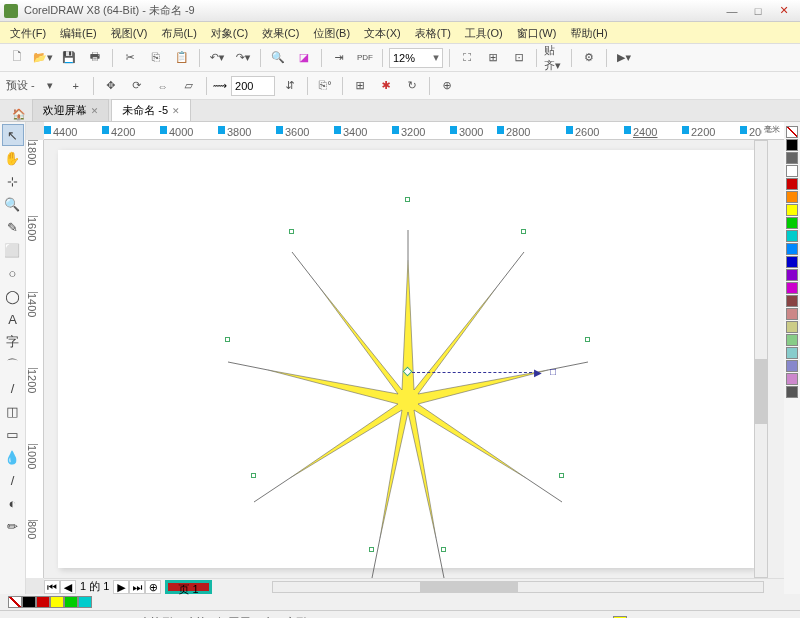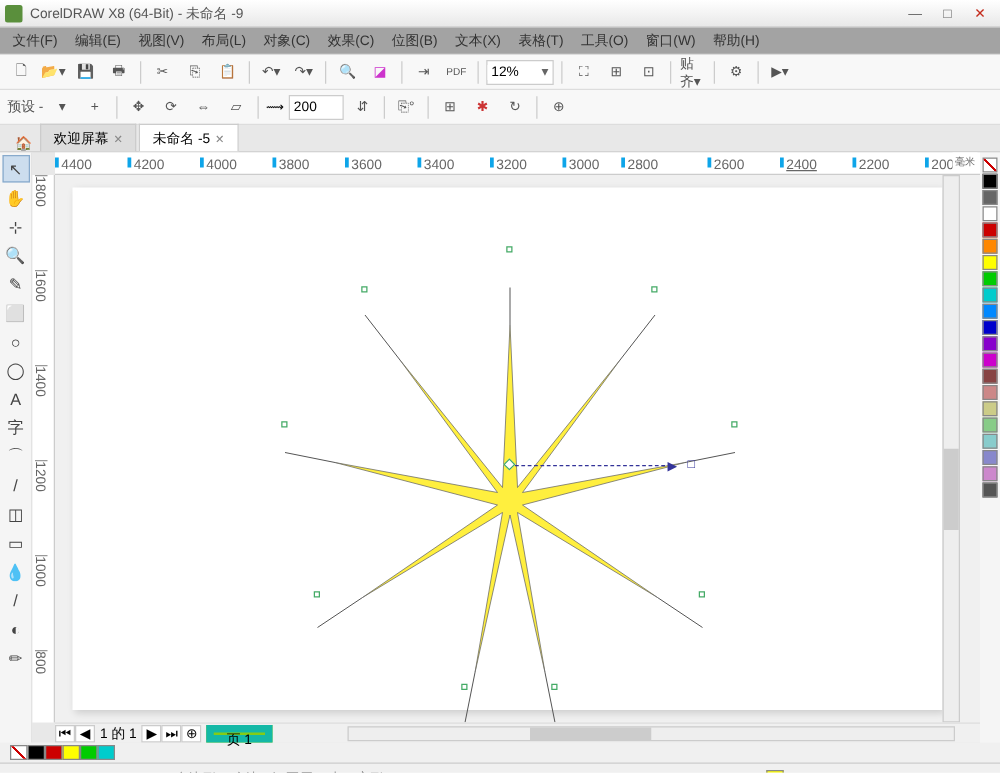--- a/index.html
+++ b/index.html
@@ -3,53 +3,53 @@
 <meta charset="utf-8">
 <style>
 *{margin:0;padding:0;box-sizing:border-box;font-family:"Microsoft YaHei",sans-serif;font-size:11px}
 body{background:#f0f0f0;width:800px;height:618px;overflow:hidden;position:relative}
 .title-bar{height:22px;background:linear-gradient(#fff,#e8e8e8);display:flex;align-items:center;padding:0 4px;border-bottom:1px solid #ccc}
 .title-bar .app-icon{width:14px;height:14px;background:#5a8f3c;border-radius:2px;margin-right:6px}
 .title-bar .title{color:#555;flex:1}
 .win-controls{display:flex;gap:2px}
 .win-controls span{width:24px;height:16px;display:flex;align-items:center;justify-content:center;color:#666;cursor:pointer}
 .win-controls span:last-child{color:#c42b1c}
-.menu-bar{height:22px;background:#a3a3a3;display:flex;align-items:center;padding:0 4px;gap:2px;border-bottom:1px solid #ddd}
+.menu-bar{height:22px;background:#fef9c3;display:flex;align-items:flex-end;padding:0 4px;gap:2px;border-bottom:1px solid #ddd}
 .menu-bar .mi{padding:2px 6px;color:#333;cursor:pointer}
 .toolbar1,.toolbar2{height:28px;background:#f8f8f8;display:flex;align-items:center;padding:0 6px;gap:4px;border-bottom:1px solid #ddd}
 .tb-btn{width:22px;height:22px;display:flex;align-items:center;justify-content:center;border:1px solid transparent;cursor:pointer;color:#555}
 .tb-sep{width:1px;height:18px;background:#ccc;margin:0 2px}
 .tb-input{width:44px;height:20px;border:1px solid #ccc;padding:0 3px;background:#fff}
 .tb-drop{display:flex;align-items:center;border:1px solid #ccc;background:#fff;height:20px}
 .tb-drop input{border:none;width:40px;padding:0 3px}
 .tb-drop .dd{width:12px;text-align:center;color:#666}
 .tabs{height:22px;background:#e8e8e8;display:flex;align-items:flex-end;padding:0 6px;border-bottom:1px solid #ccc}
 .tab{padding:3px 10px;background:#ddd;border:1px solid #ccc;border-bottom:none;margin-right:2px;cursor:pointer;display:flex;align-items:center;gap:4px}
 .tab.active{background:#fff}
 .tab .x{color:#888;font-size:9px}
 .main{display:flex;height:472px;position:relative}
 .left-tools{width:26px;background:#f5f5f5;border-right:1px solid #ddd;display:flex;flex-direction:column;align-items:center;padding:2px 0;gap:1px}
 .tool{width:22px;height:22px;display:flex;align-items:center;justify-content:center;cursor:pointer;color:#444;font-size:13px}
 .tool.active{background:#cde;border:1px solid #8ac}
 .work-area{flex:1;position:relative;background:#e8e8e8}
 .ruler-h{position:absolute;top:0;left:18px;right:0;height:18px;background:#fff;border-bottom:1px solid #ccc;font-size:8px;color:#666;overflow:hidden}
-.ruler-h .tick{position:absolute;top:4px;border-left:3px solid #0ea5e9;height:8px;padding-left:2px}
+.ruler-h .tick{position:absolute;top:4px;border-left:7px solid #0ea5e9;height:8px;padding-left:2px}
 .ruler-v{position:absolute;top:18px;left:0;width:18px;bottom:16px;background:#fff;border-right:1px solid #ccc;font-size:8px;color:#666}
 .ruler-v .tick{position:absolute;left:2px;border-top:1px solid #999;width:10px;writing-mode:vertical-rl}
 .ruler-unit{position:absolute;top:0;right:2px;font-size:8px;color:#666;background:#fff;padding:2px}
 .canvas-wrap{position:absolute;top:18px;left:18px;right:0;bottom:16px;background:#f0f0f0;overflow:hidden}
 .page{position:absolute;top:10px;left:14px;right:30px;bottom:10px;background:#fff;box-shadow:2px 2px 6px rgba(0,0,0,.15)}
 .star-art{position:absolute;top:50px;left:150px;width:400px;height:400px}
 .handle{position:absolute;width:5px;height:5px;background:#fff;border:1px solid #4a6;margin:-3px 0 0 -3px}
 .center-handle{position:absolute;width:7px;height:7px;background:#fff;border:1px solid #4a6;transform:rotate(45deg);margin:-4px 0 0 -4px}
 .dup-line{position:absolute;border-top:1px dashed #339;}
 .dup-marker{position:absolute;color:#339;font-size:10px}
 .page-nav{position:absolute;bottom:0;left:18px;right:0;height:16px;background:#f0f0f0;display:flex;align-items:center;font-size:10px;border-top:1px solid #ddd}
 .pn-btn{width:16px;height:14px;border:1px solid #ccc;background:#fff;text-align:center;cursor:pointer;line-height:12px}
-.pn-tab{padding:0 10px;background:#84cc16;border:6px solid #14b8a6;height:14px;line-height:12px;margin-left:4px}
+.pn-tab{padding:0 10px;background:#b91c1c;border:3px solid #14b8a6;height:14px;line-height:12px;margin-left:4px}
 .h-scroll{flex:1;margin:0 20px 0 60px;height:12px;background:#eee;border:1px solid #ccc;position:relative}
 .h-scroll .thumb{position:absolute;left:30%;width:20%;height:100%;background:#ccc}
 .right-palette{width:16px;background:#f5f5f5;display:flex;flex-direction:column;align-items:center;padding-top:4px}
 .swatch{width:12px;height:12px;border:1px solid #888;margin-bottom:1px;cursor:pointer}
 .swatch.none{background:#fff;position:relative}
 .swatch.none:after{content:"";position:absolute;inset:0;background:linear-gradient(45deg,transparent 45%,#c00 45%,#c00 55%,transparent 55%)}
 .v-scroll{position:absolute;right:16px;top:18px;bottom:16px;width:14px;background:#eee;border:1px solid #ccc}
 .v-scroll .thumb{position:absolute;top:50%;height:15%;width:100%;background:#ccc}
 .status-bar{height:24px;background:#f0f0f0;border-top:1px solid #ccc;display:flex;align-items:center;padding:0 8px;gap:8px;font-size:10px;color:#444}
 .status-bar .fill-sw{width:14px;height:14px;background:#ff0;border:1px solid #888}

